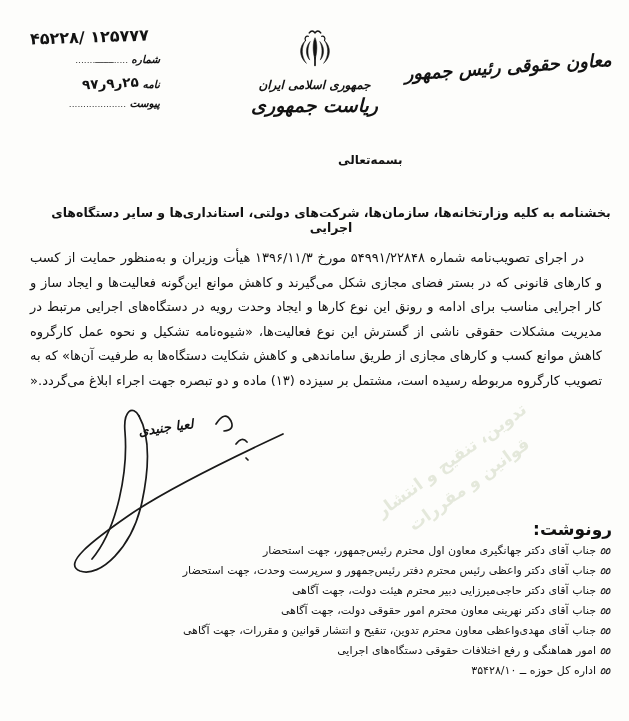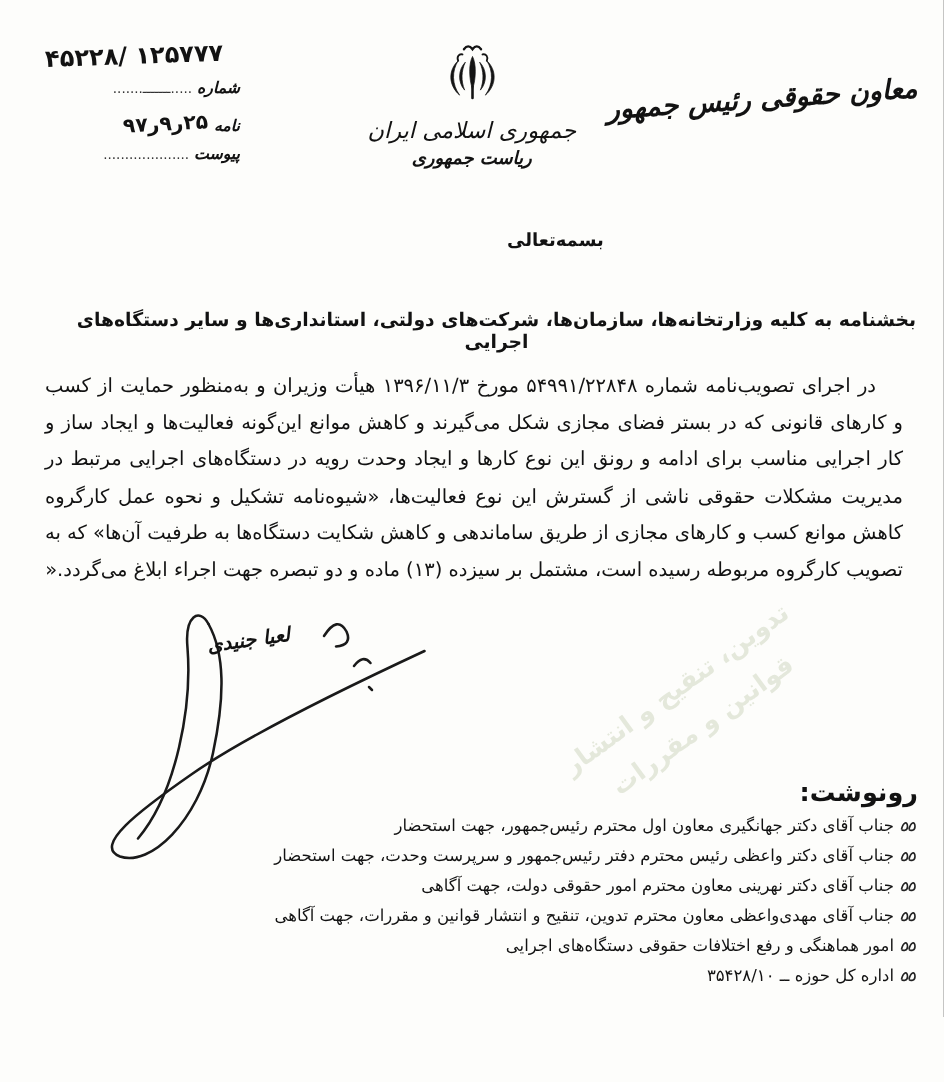--- a/index.html
+++ b/index.html
@@ -21,22 +21,22 @@
   .hand-date{
     display:inline-block;font-weight:700;font-size:13.5px;
     transform:rotate(-3deg);margin-left:4px;letter-spacing:1px;
   }
   
   .emblem-block{
     position:absolute;top:28px;left:50%;transform:translateX(-50%);
     width:220px;text-align:center;direction:rtl;
   }
   .emblem-svg{display:block;margin:0 auto 4px auto;}
-  .emblem-line1{font-size:15px;font-style:italic;font-weight:400;}
-  .emblem-line2{font-size:12px;font-style:italic;font-weight:700;margin-top:2px;}
+  .emblem-line1{font-size:12px;font-style:italic;font-weight:700;}
+  .emblem-line2{font-size:19px;font-style:italic;font-weight:700;margin-top:2px;}
   
   .office-title{
     position:absolute;top:56px;right:16px;width:210px;
     direction:rtl;text-align:center;white-space:nowrap;
     font-size:18px;font-weight:700;font-style:italic;
     transform:rotate(-4deg);
   }
   
   .besmele{position:absolute;top:153px;left:338px;direction:rtl;font-size:12px;font-weight:700;}
   .subject{
@@ -147,20 +147,25 @@
           </svg></span><span>جناب آقای دکتر جهانگیری معاون اول محترم رئیس‌جمهور، جهت استحضار</span>
     </div>
     <div class="cc-item">
       <span class="bullet"><svg width="12" height="9" viewBox="0 0 12 9">
             <path d="M1 7 C2 2 5 1 5 5 C5 8 2 8 1 7 M6 7 C7 2 10 1 10 5 C10 8 7 8 6 7" fill="none" stroke="#222" stroke-width="1.1"></path>
           </svg></span><span>جناب آقای دکتر واعظی رئیس محترم دفتر رئیس‌جمهور و سرپرست وحدت، جهت استحضار</span>
     </div>
     <div class="cc-item">
       <span class="bullet"><svg width="12" height="9" viewBox="0 0 12 9">
             <path d="M1 7 C2 2 5 1 5 5 C5 8 2 8 1 7 M6 7 C7 2 10 1 10 5 C10 8 7 8 6 7" fill="none" stroke="#222" stroke-width="1.1"></path>
+          </svg></span><span>جناب آقای دکتر حاجی‌میرزایی دبیر محترم هیئت دولت، جهت آگاهی</span>
+    </div>
+    <div class="cc-item">
+      <span class="bullet"><svg width="12" height="9" viewBox="0 0 12 9">
+            <path d="M1 7 C2 2 5 1 5 5 C5 8 2 8 1 7 M6 7 C7 2 10 1 10 5 C10 8 7 8 6 7" fill="none" stroke="#222" stroke-width="1.1"></path>
           </svg></span><span>جناب آقای دکتر نهرینی معاون محترم امور حقوقی دولت، جهت آگاهی</span>
     </div>
     <div class="cc-item">
       <span class="bullet"><svg width="12" height="9" viewBox="0 0 12 9">
             <path d="M1 7 C2 2 5 1 5 5 C5 8 2 8 1 7 M6 7 C7 2 10 1 10 5 C10 8 7 8 6 7" fill="none" stroke="#222" stroke-width="1.1"></path>
           </svg></span><span>جناب آقای مهدی‌واعظی معاون محترم تدوین، تنقیح و انتشار قوانین و مقررات، جهت آگاهی</span>
     </div>
     <div class="cc-item">
       <span class="bullet"><svg width="12" height="9" viewBox="0 0 12 9">
             <path d="M1 7 C2 2 5 1 5 5 C5 8 2 8 1 7 M6 7 C7 2 10 1 10 5 C10 8 7 8 6 7" fill="none" stroke="#222" stroke-width="1.1"></path>

